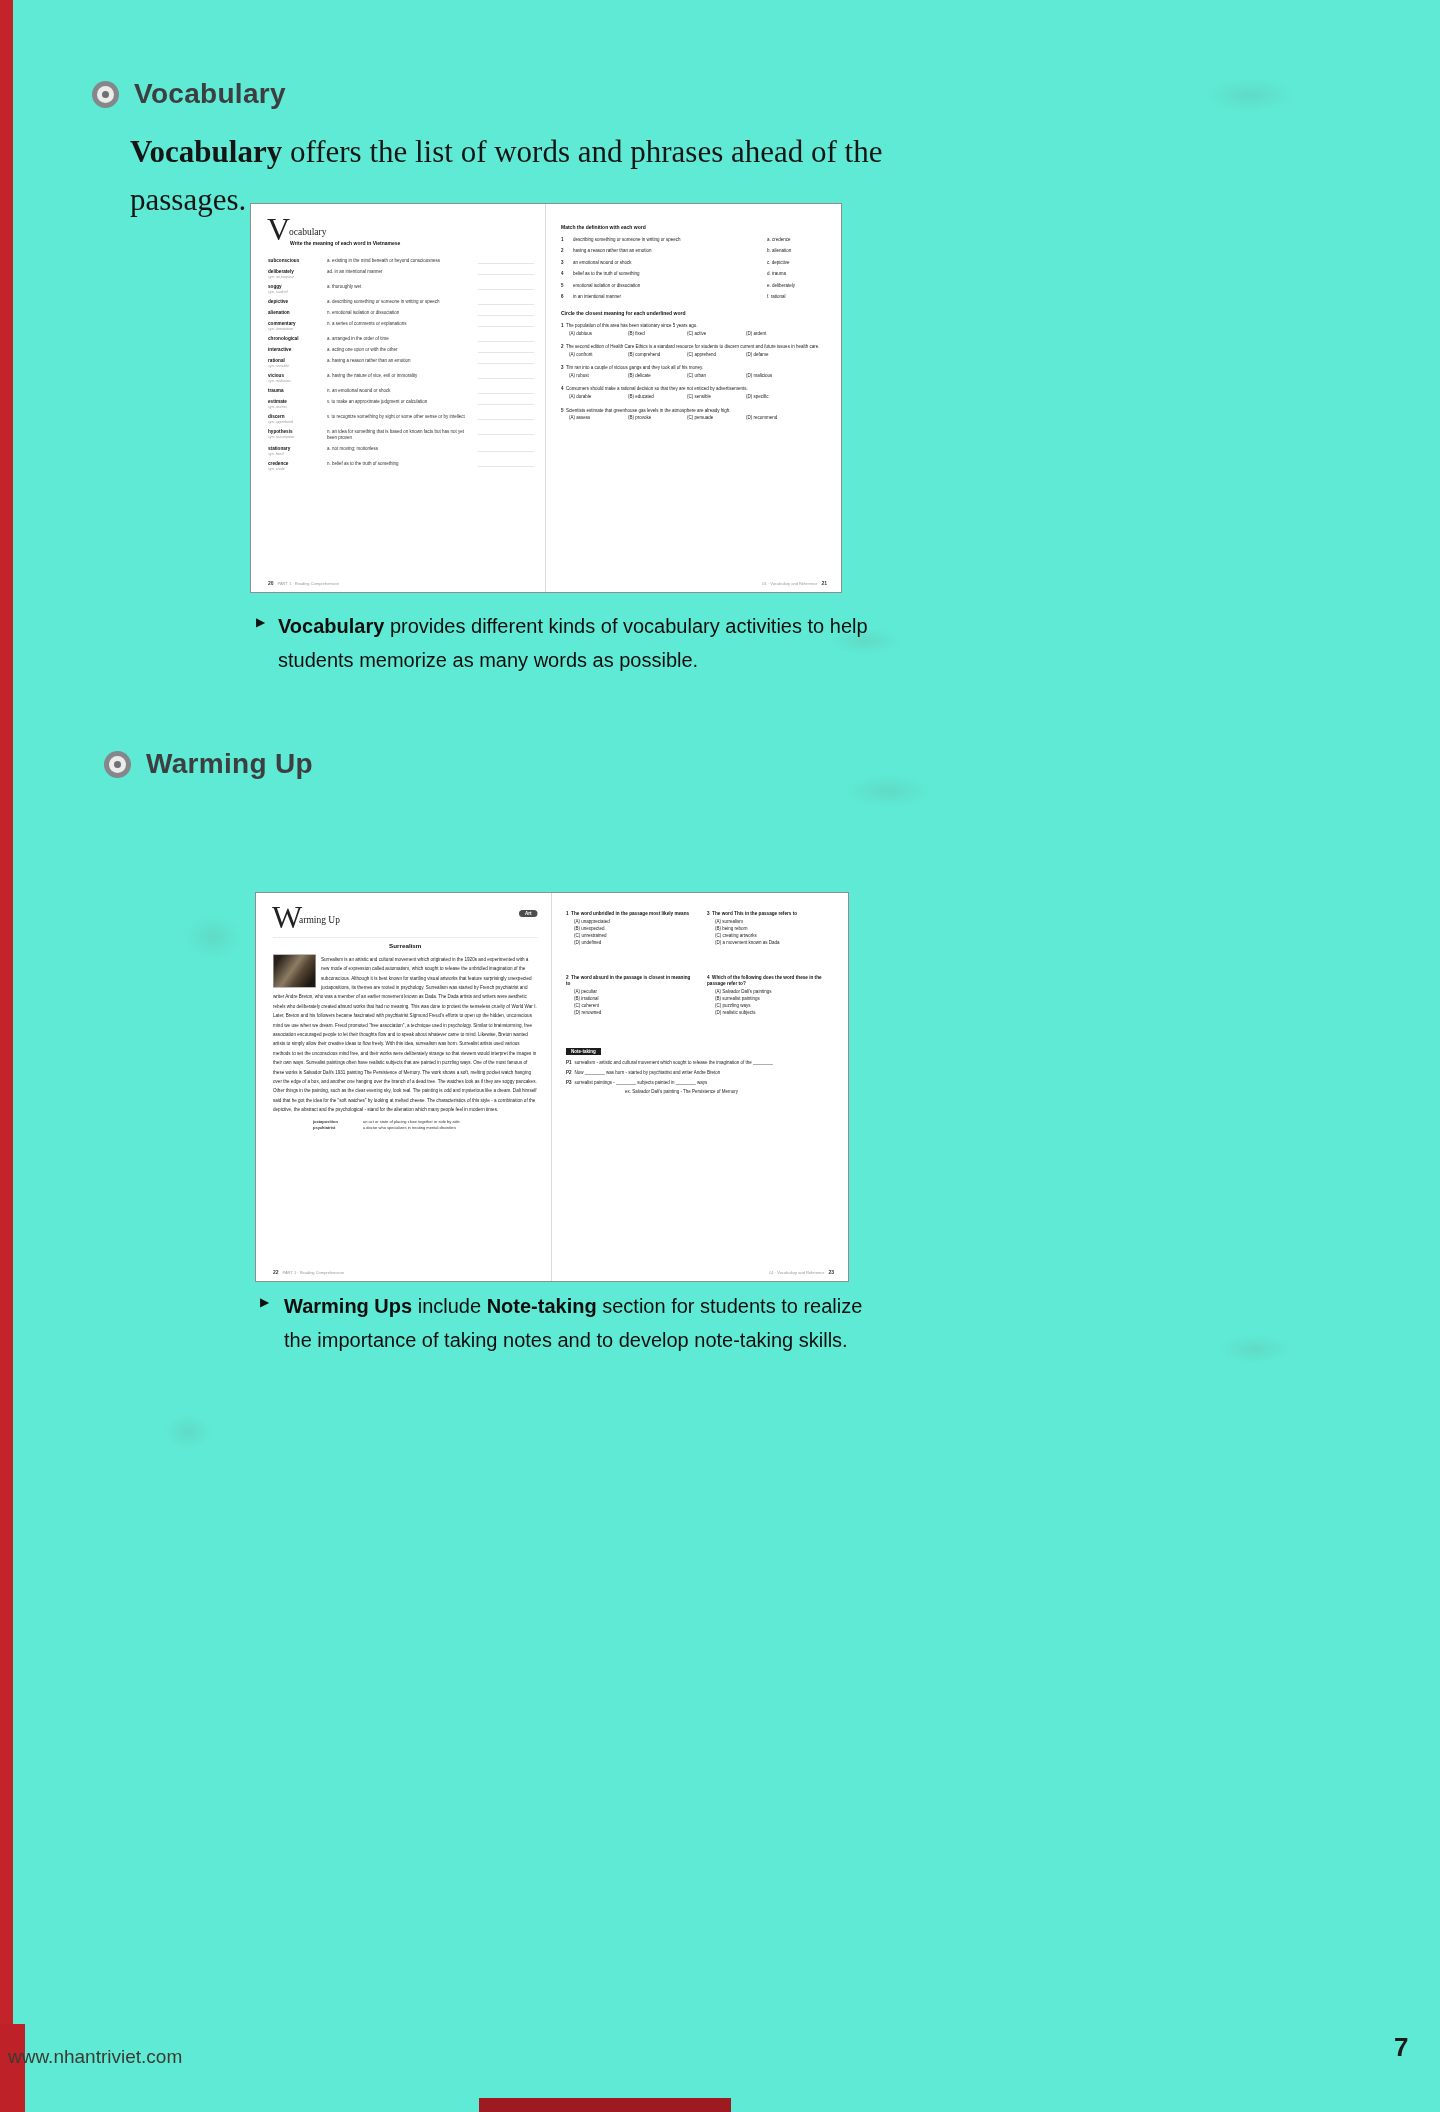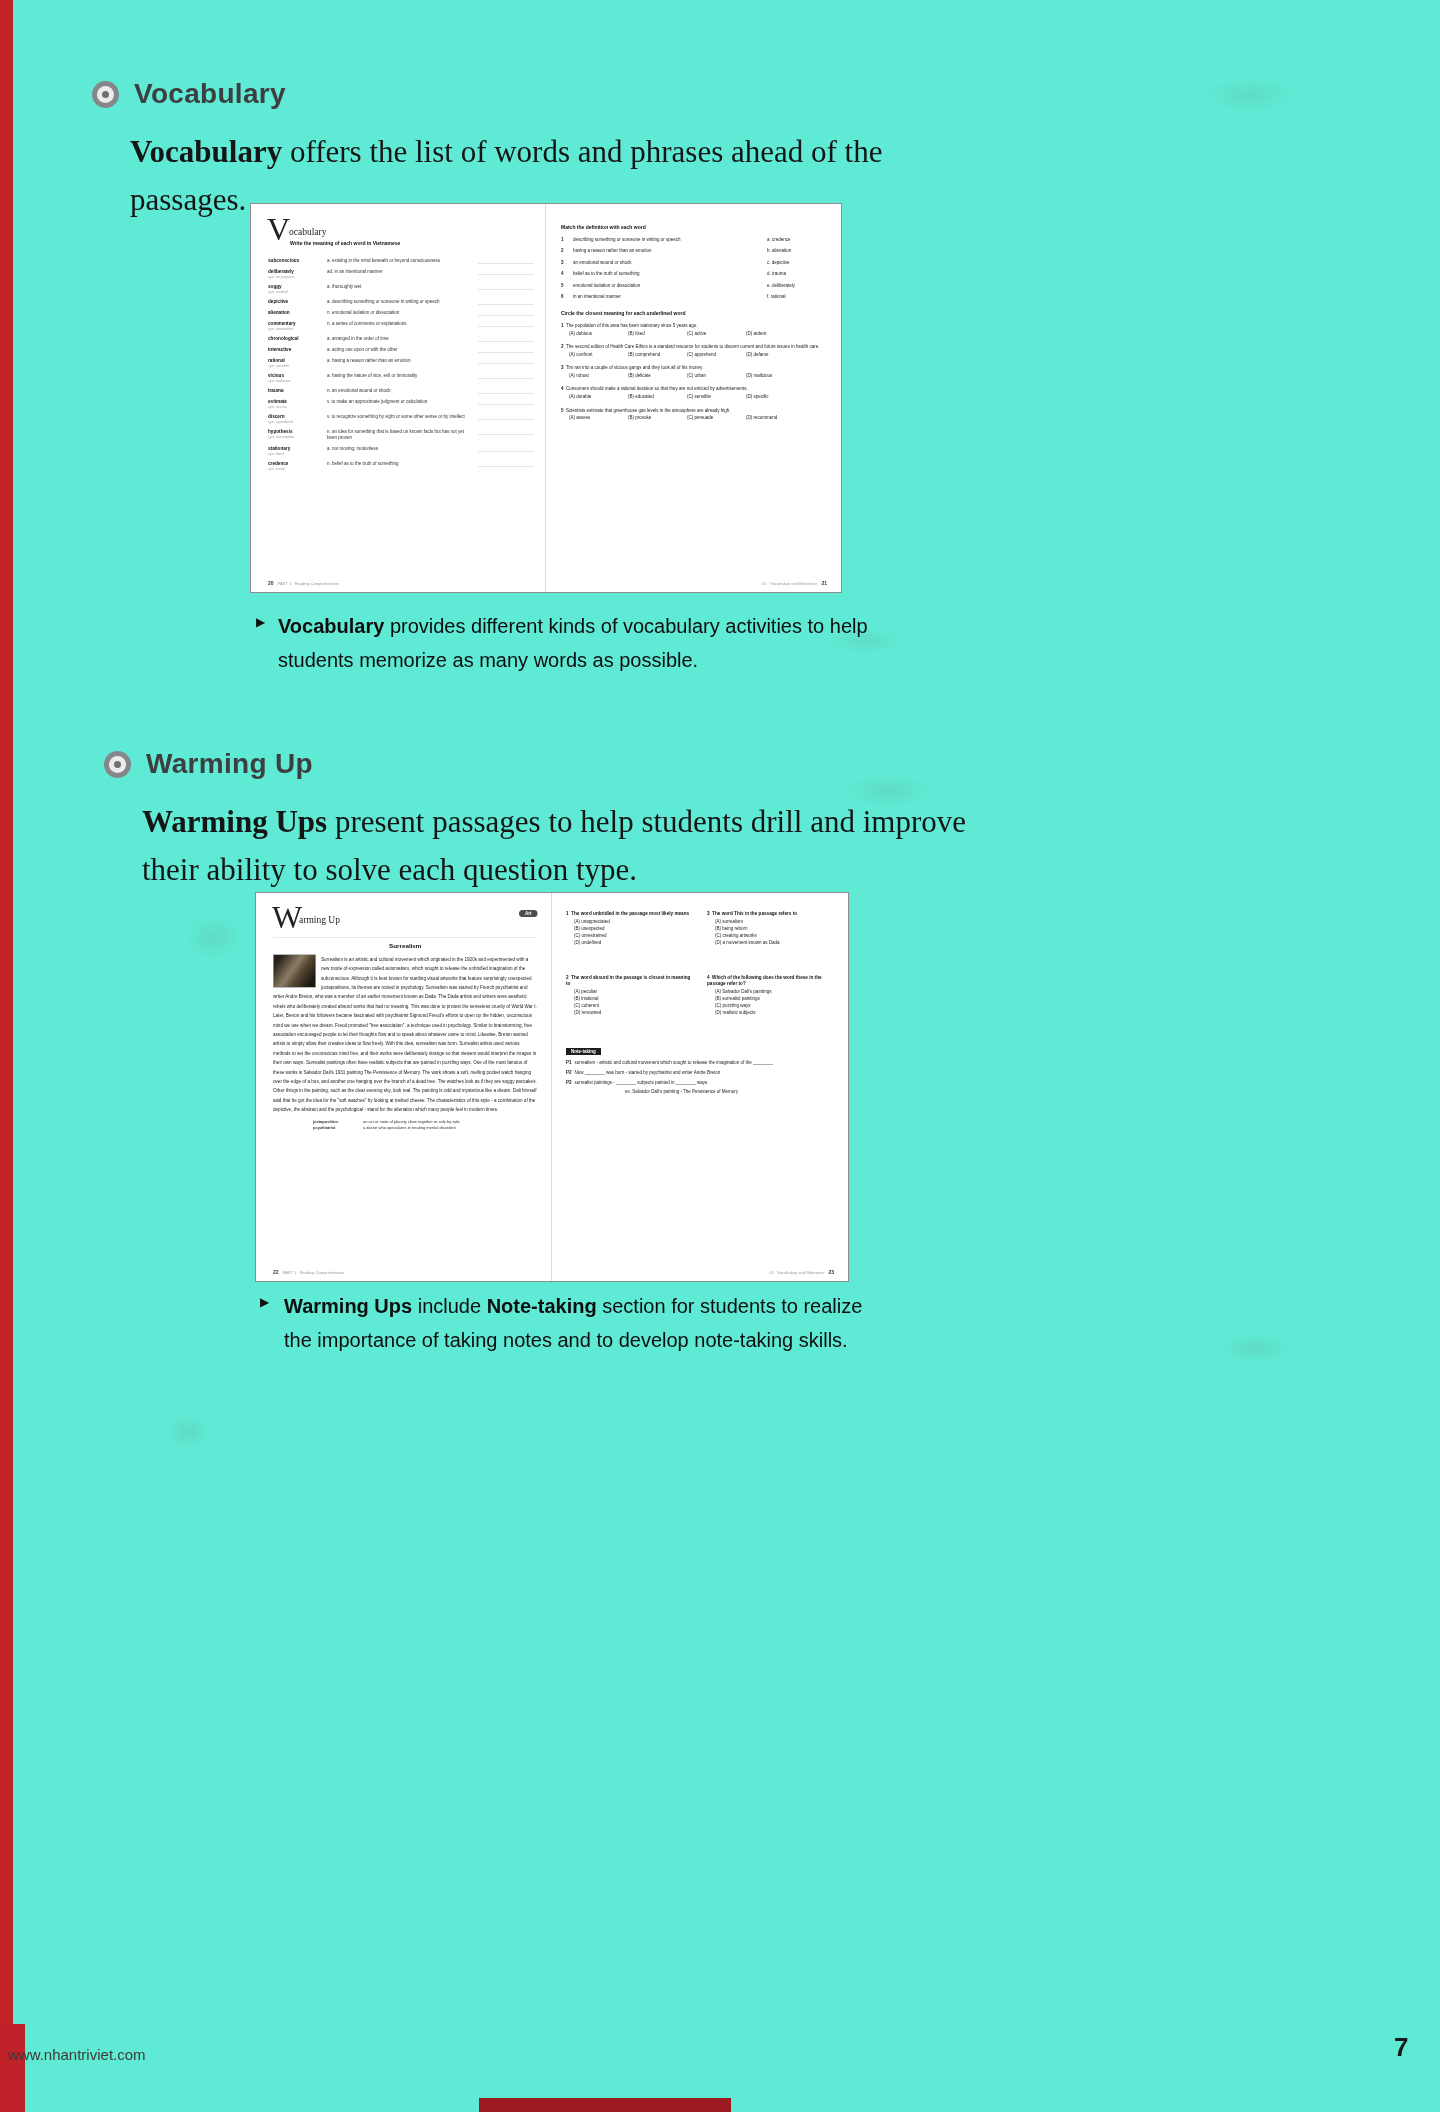--- a/index.html
+++ b/index.html
@@ -19,21 +19,21 @@
   .bullseye::before{content:"";position:absolute;inset:5px;border-radius:50%;background:#ececec;}
   .bullseye::after{content:"";position:absolute;inset:10px;border-radius:50%;background:#6e7073;}
   h2{margin:0;font-size:28px;font-weight:bold;color:#3e3e41;letter-spacing:.3px;}
 
   .serif-intro{position:absolute;margin:0;font-family:"Liberation Serif",serif;font-size:31px;color:#151515;line-height:1.55;}
 
   .bullet-note{position:absolute;}
   .tri{position:absolute;left:0;top:5px;font-size:12px;color:#111;}
   .bullet-text{margin:0 0 0 22px;font-size:20px;line-height:1.68;color:#0e0e0e;}
 
-  .site{position:absolute;left:8px;top:2046px;font-size:15px;color:#3c3b33;}
+  .site{position:absolute;left:8px;top:2046px;font-size:19px;color:#3c3b33;}
   .pnum{position:absolute;left:1394px;top:2032px;font-size:26px;font-weight:bold;color:#1a1a1a;}
 
   
   .spread{position:absolute;background:#fff;border:1px solid #8e8e8e;overflow:hidden;}
   .spread-inner{transform:scale(0.5);transform-origin:0 0;display:flex;width:200%;height:200%;}
   .tpage{width:50%;height:100%;position:relative;box-sizing:border-box;color:#222;}
   .pageL{border-right:1px solid #b5b5b5;}
 
   
   .vpadL{padding:28px 24px 16px 34px;}
@@ -347,21 +347,20 @@
   <div class="bullet-note" style="left:256px;top:610px;width:640px;">
     <span class="tri">▶</span>
     <p class="bullet-text" style="width:600px;"><b>Vocabulary</b><span> provides different kinds of vocabulary activities to help students memorize as many words as possible.</span></p>
   </div>
 
   <div class="sec-head" style="left:104px;top:748px;">
     <span class="bullseye"></span>
     <h2>Warming Up</h2>
   </div>
 
-  <p class="serif-intro" style="left:142px;top:798px;width:848px;"><b>Warming Ups</b><span> present passages to help students drill and improve their ability to solve each question type.</span></p>
 
   <div class="spread" style="left:255px;top:892px;width:592px;height:388px;">
     <div class="spread-inner">
 
       <div class="tpage pageL wpadL">
         <div class="whead">
           <span class="vcap">W</span>
           <span class="vword" style="left:52px;">arming Up</span>
           <span class="badge">Art</span>
         </div>

